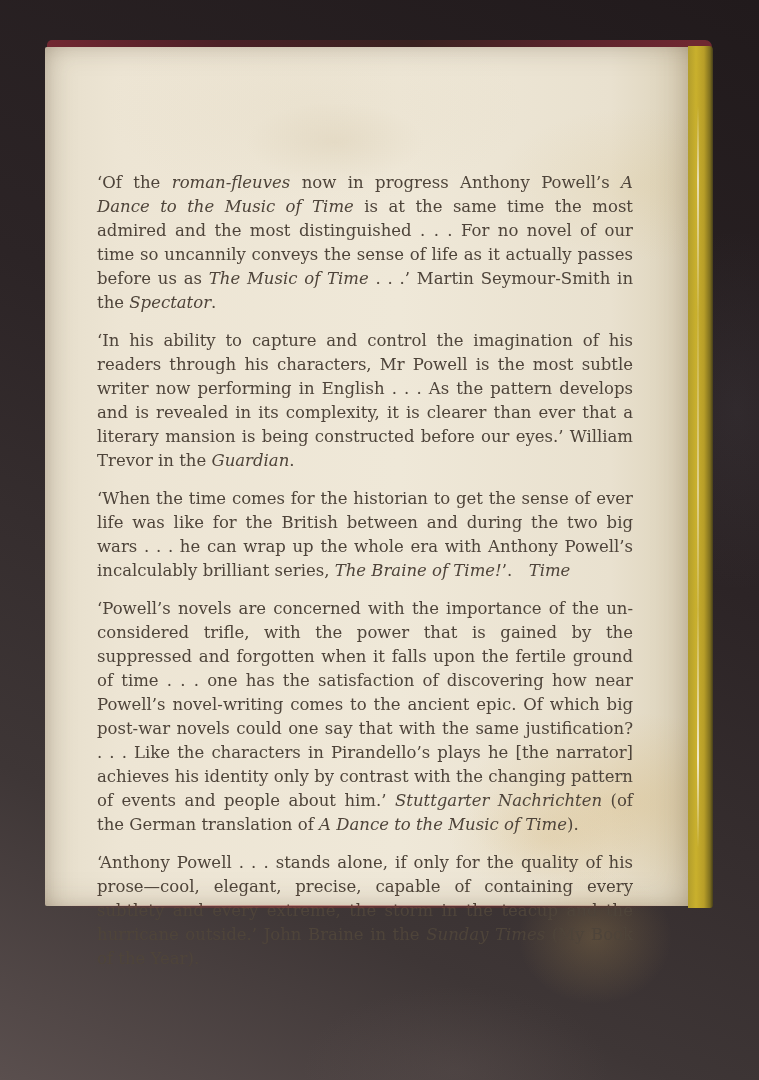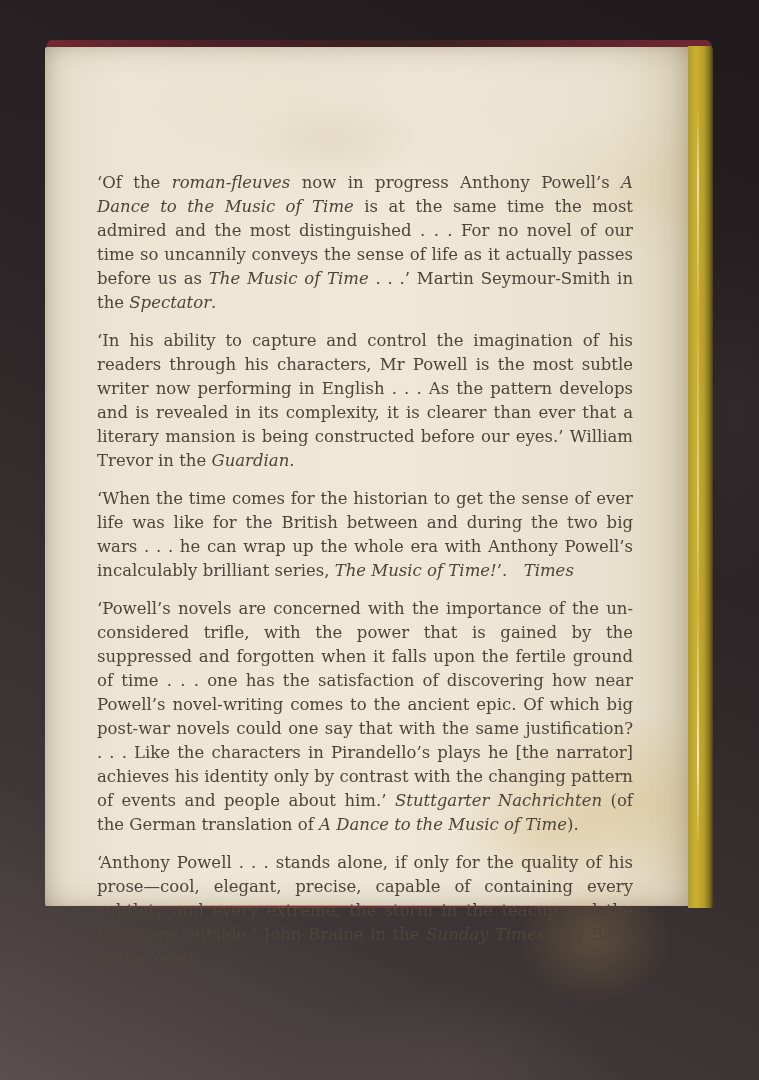--- a/index.html
+++ b/index.html
@@ -132,20 +132,20 @@
     <div class="edge-top"></div>
     <div class="spine">
       <div class="scratch"></div>
     </div>
     <div class="jacket">
       <div class="stain stain-top"></div>
       <div class="stain stain-bottom-right"></div>
       <div class="quotes">
         <p class="quote"><span>‘Of the </span><em>roman-fleuves</em><span> now in progress Anthony Powell’s </span><em>A Dance to the Music of Time</em><span> is at the same time the most admired and the most distinguished . . . For no novel of our time so uncannily conveys the sense of life as it actually passes before us as </span><em>The Music of Time</em><span> . . .’ Martin Seymour-Smith in the </span><em>Spectator</em><span>.</span></p>
         <p class="quote"><span>‘In his ability to capture and control the imagination of his readers through his characters, Mr Powell is the most subtle writer now performing in English . . . As the pattern develops and is revealed in its complexity, it is clearer than ever that a literary mansion is being constructed before our eyes.’ William Trevor in the </span><em>Guardian</em><span>.</span></p>
-        <p class="quote"><span>‘When the time comes for the historian to get the sense of ever life was like for the British between and during the two big wars . . . he can wrap up the whole era with Anthony Powell’s incalculably brilliant series, </span><em>The Music of Time!</em><span>’. </span><em>Times</em></p>
+        <p class="quote"><span>‘When the time comes for the historian to get the sense of ever life was like for the British between and during the two big wars . . . he can wrap up the whole era with Anthony Powell’s incalculably brilliant series, </span><em>The Braine of Time!</em><span>’. </span><em>Time</em></p>
         <p class="quote"><span>‘Powell’s novels are concerned with the importance of the un­considered trifle, with the power that is gained by the suppressed and forgotten when it falls upon the fertile ground of time . . . one has the satisfaction of discovering how near Powell’s novel-writing comes to the ancient epic. Of which big post-war novels could one say that with the same justification? . . . Like the characters in Pirandello’s plays he [the narrator] achieves his identity only by contrast with the changing pattern of events and people about him.’ </span><em>Stuttgarter Nachrichten</em><span> (of the German translation of </span><em>A Dance to the Music of Time</em><span>).</span></p>
         <p class="quote"><span>‘Anthony Powell . . . stands alone, if only for the quality of his prose—cool, elegant, precise, capable of containing every subtlety and every extreme, the storm in the teacup and the hurricane out­side.’ John Braine in the </span><em>Sunday Times</em><span> (My Book of the Year).</span></p>
       </div>
     </div>
     <div class="edge-bottom"></div>
   </div>
 </div>
 
 </body></html>

